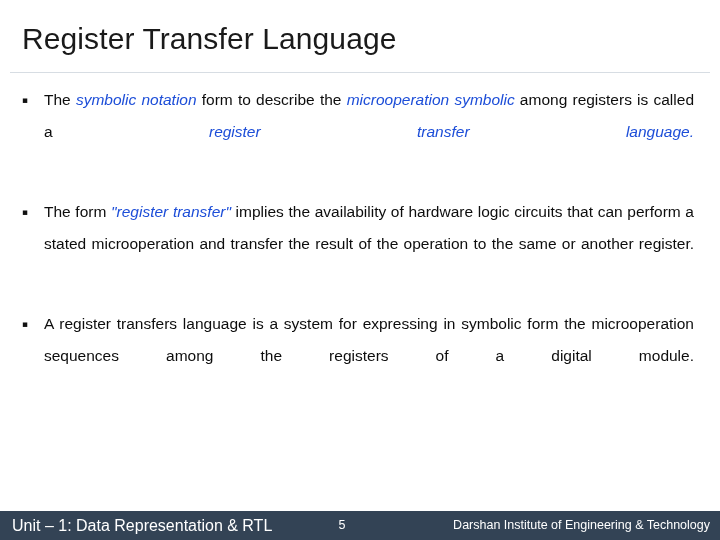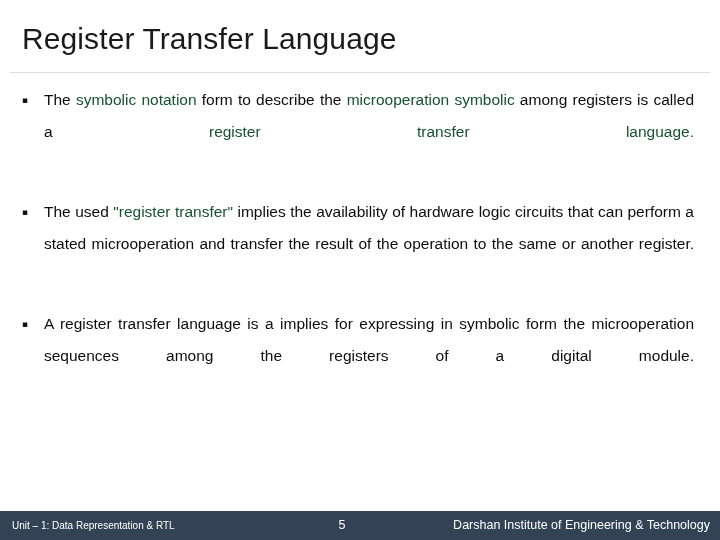--- a/index.html
+++ b/index.html
@@ -86,39 +86,40 @@
     display: block;
   }
   
   .bullet .para::after {
     content: "";
     display: inline-block;
     width: 100%;
   }
 
   .em {
-    color: #14532d;
+    font-style: italic;
+    color: #1d4ed8;
   }
 
   
   .footer {
     position: absolute;
     left: 0;
     top: 511px;
     width: 720px;
     height: 29px;
     background: #334355;
   }
   .footer-left {
     position: absolute;
     left: 12px;
     top: 0;
     height: 29px;
     line-height: 29px;
-    font-size: 10px;
+    font-size: 16px;
     color: #ffffff;
     white-space: nowrap;
     font-family: "Liberation Sans", sans-serif;
   }
   .footer-page {
     position: absolute;
     left: 330px;
     top: 0;
     width: 24px;
     height: 29px;
@@ -152,26 +153,26 @@
 
   <div class="content">
 
     <div class="bullet">
       <span class="marker">▪</span>
       <span class="para"><span>The </span><span class="em">symbolic notation</span><span> form to describe the </span><span class="em">microoperation symbolic</span><span> among registers is called a </span><span class="em">register transfer language</span><span class="em">.</span></span>
     </div>
 
     <div class="bullet">
       <span class="marker">▪</span>
-      <span class="para"><span>The used </span><span class="em">"register transfer"</span><span> implies the availability of hardware logic circuits that can perform a stated microoperation and transfer the result of the operation to the same or another register.</span></span>
+      <span class="para"><span>The form </span><span class="em">"register transfer"</span><span> implies the availability of hardware logic circuits that can perform a stated microoperation and transfer the result of the operation to the same or another register.</span></span>
     </div>
 
     <div class="bullet">
       <span class="marker">▪</span>
-      <span class="para"><span>A register transfer language is a implies for expressing in symbolic form the microoperation sequences among the registers of a digital module.</span></span>
+      <span class="para"><span>A register transfers language is a system for expressing in symbolic form the microoperation sequences among the registers of a digital module.</span></span>
     </div>
 
   </div>
 
   <div class="footer">
     <div class="footer-left">Unit – 1: Data Representation &amp; RTL</div>
     <div class="footer-page">5</div>
     <div class="footer-right">Darshan Institute of Engineering &amp; Technology</div>
   </div>
 

